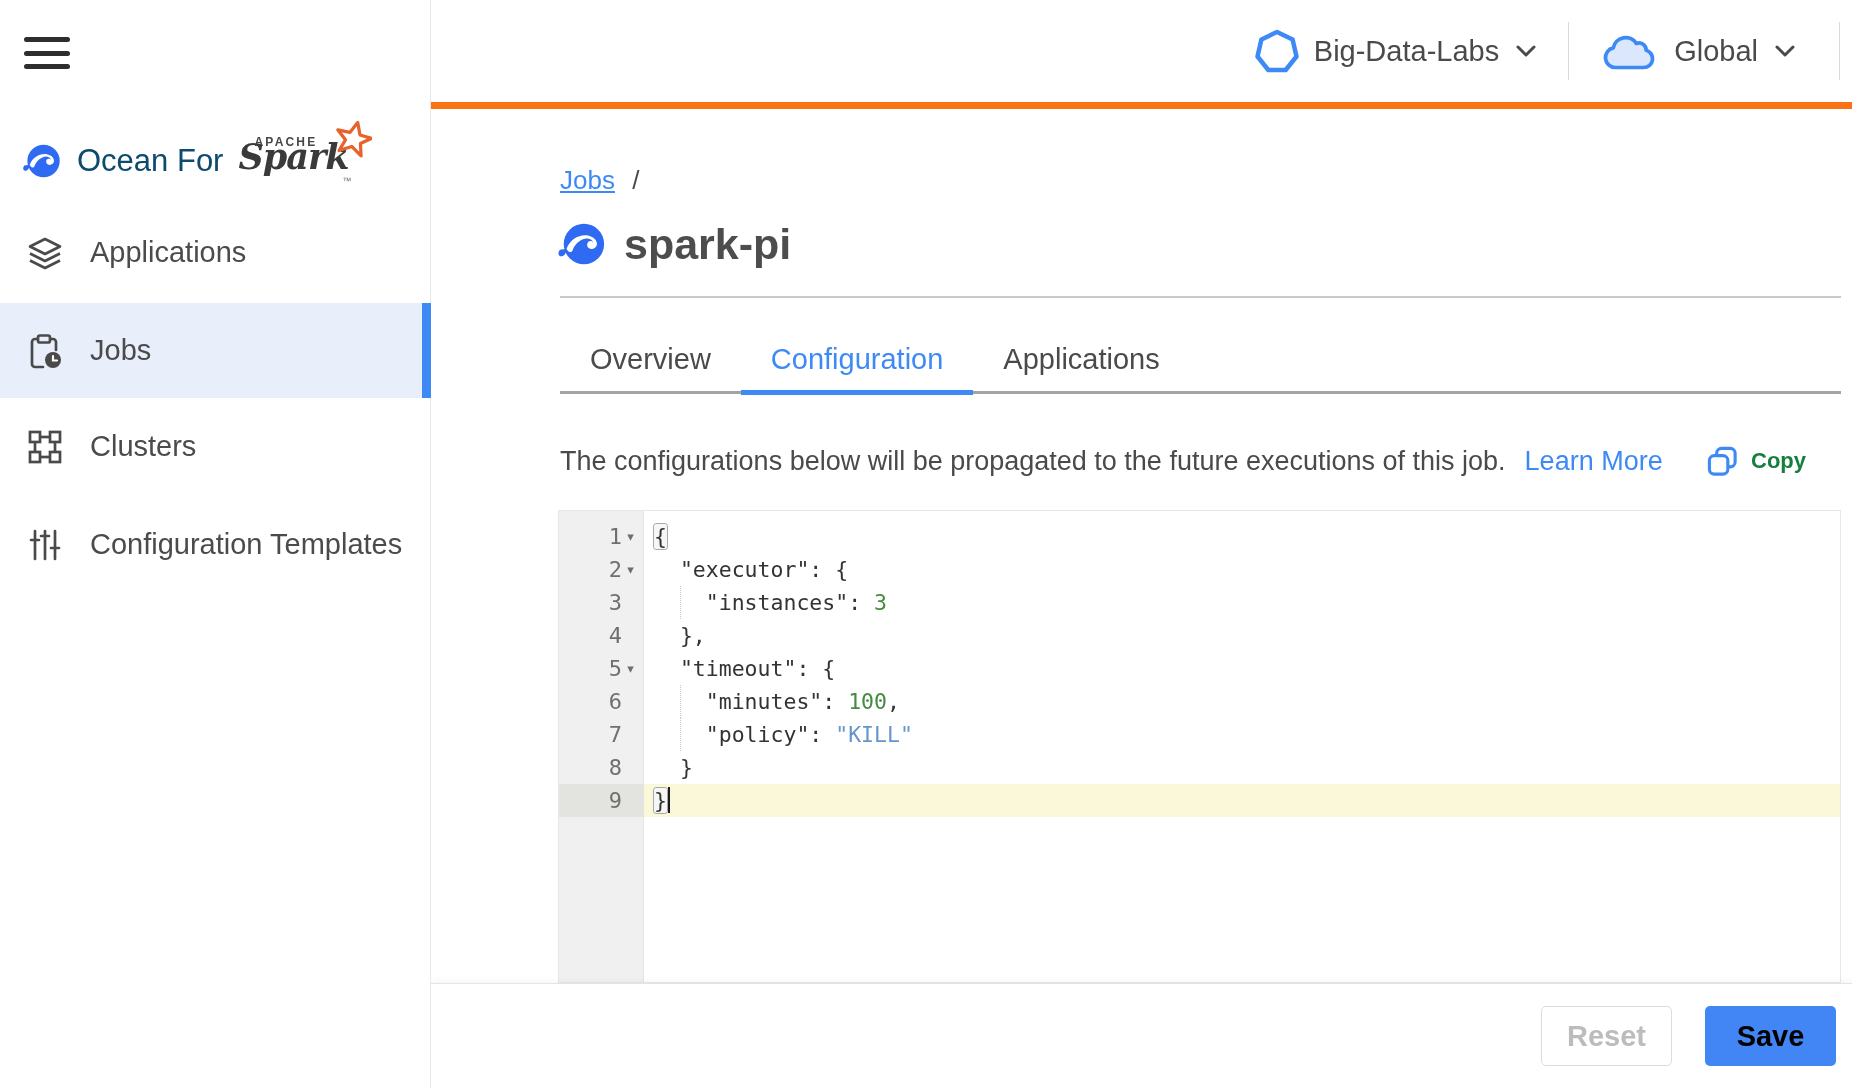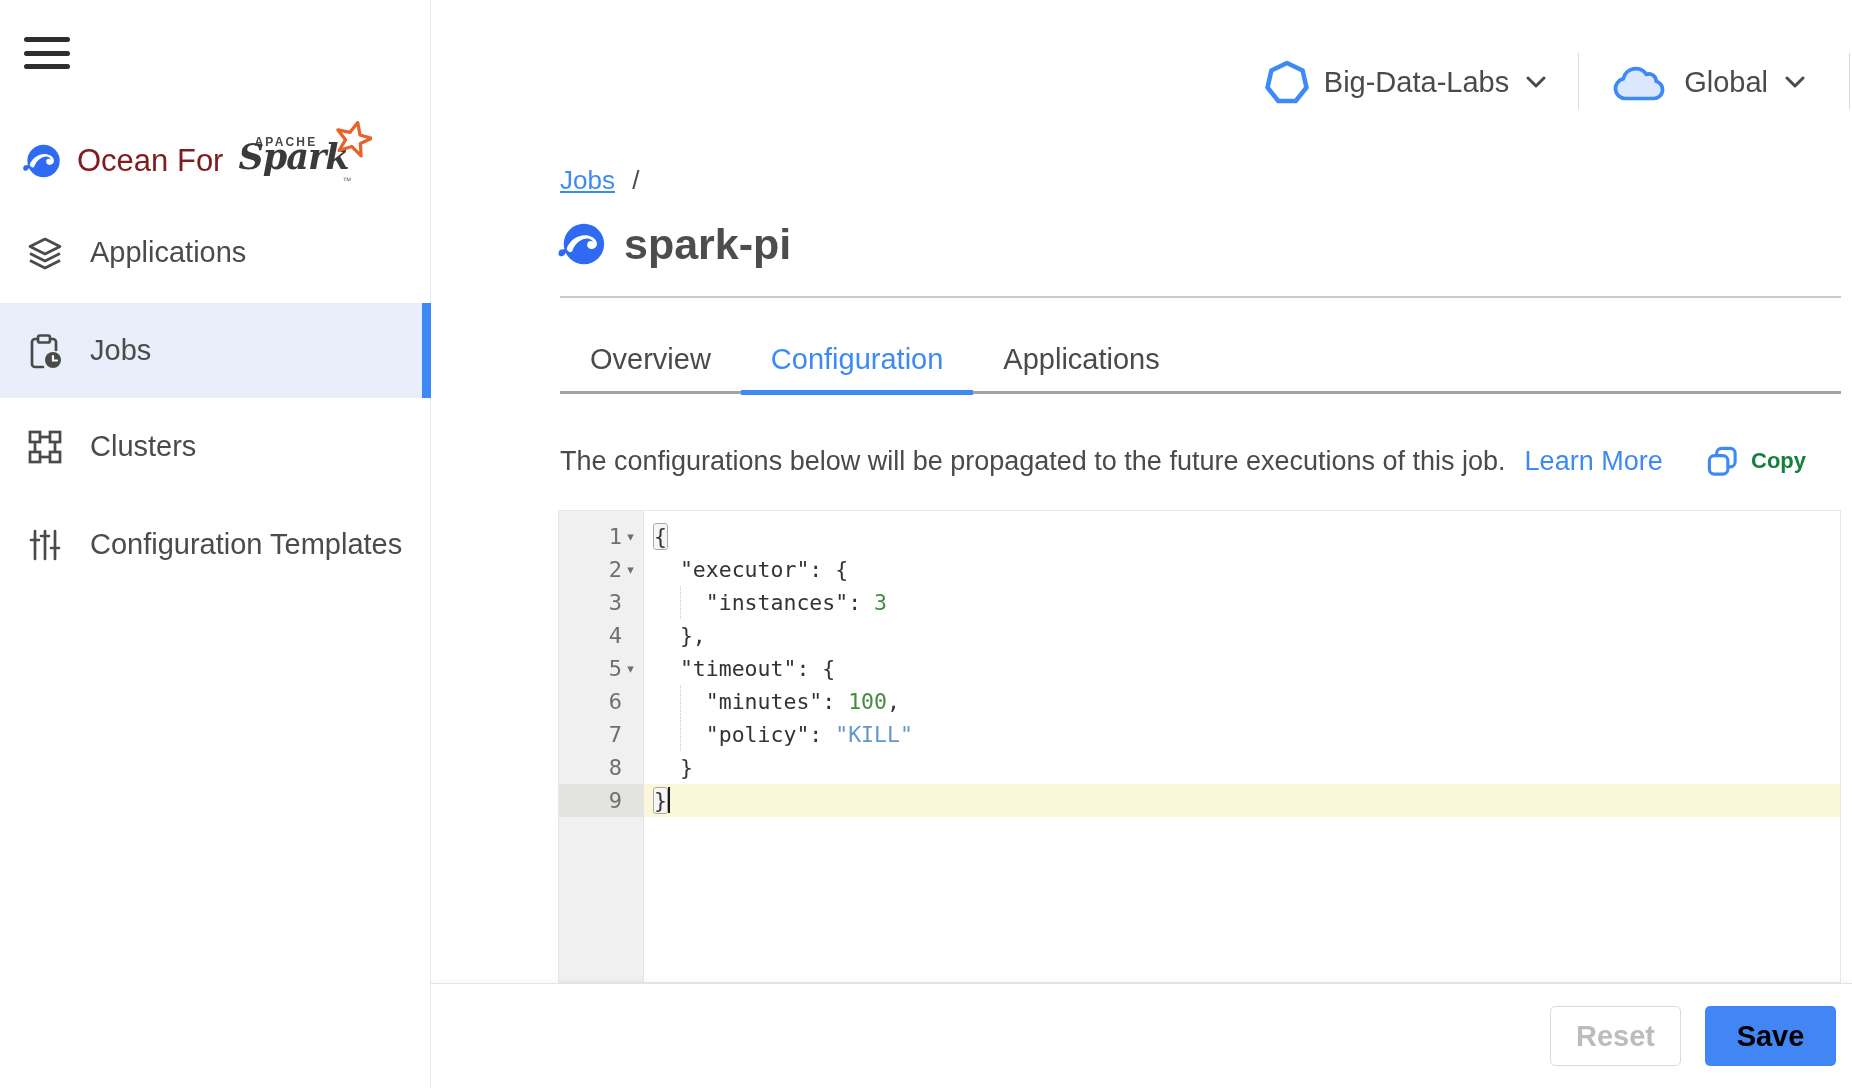--- a/index.html
+++ b/index.html
@@ -14,41 +14,41 @@
                display:flex; flex-direction:column; justify-content:space-between;
                background:none; border:none; cursor:pointer; }
   .hamburger span { display:block; width:46px; height:5px; background:#2e2e2e; border-radius:3px; }
 
   .spot-logo { position:absolute; left:96px; top:14px; display:flex; align-items:flex-start; gap:10px; }
   .spot-text-col { display:flex; flex-direction:column; align-items:flex-end; margin-top:14px; }
   .spot-word { font-size:44px; font-weight:800; color:#131313; letter-spacing:-1px; line-height:42px; }
   .spot-sub  { font-size:15px; font-weight:600; color:#2b2b2b; margin-top:4px; letter-spacing:.3px; }
 
   .product-row { position:absolute; left:22px; top:132px; display:flex; align-items:center; gap:15px; }
-  .product-prefix { font-size:31px; color:#7f1d1d; }
+  .product-prefix { font-size:31px; color:#0c4a6e; }
   .spark-logo { position:relative; height:58px; width:128px; }
   .spark-apache { position:absolute; left:16px; top:3px; font-size:12px; letter-spacing:2.2px;
                   font-weight:700; color:#474747; }
   .spark-script { position:absolute; left:0; top:4px; font-family:"DejaVu Serif", serif;
                   font-style:italic; font-weight:700; font-size:35px; color:#3a3a3a; letter-spacing:-1px; }
   .spark-tm { position:absolute; left:104px; top:44px; font-size:9px; color:#6b6b6b; }
   .spark-star { position:absolute; right:-6px; top:-11px; }
 
   .nav-item { position:absolute; left:0; width:431px; height:95px; display:flex;
               align-items:center; padding-left:26px; gap:26px; cursor:pointer; }
   .nav-item .nav-label { font-size:29px; color:#4b4b4b; }
   .nav-item.selected { background:#e9eefb; }
   .nav-item.selected::after { content:""; position:absolute; right:0; top:0; bottom:0;
                               width:9px; background:#3d8af7; }
   .nav-icon { width:38px; height:38px; flex:none; display:flex; align-items:center; justify-content:center; }
 
   
   .topbar { position:absolute; left:431px; top:0; right:0; height:109px; background:#fff;
-            border-bottom:1px solid #f97316; display:flex; align-items:center;
-            justify-content:flex-end; padding-right:2px;margin-top:28px; }
+            border-bottom:7px solid #f97316; display:flex; align-items:center;
+            justify-content:flex-end; padding-right:12px; }
   .picker { display:flex; align-items:center; gap:15px; cursor:pointer; }
   .picker-label { font-size:29px; color:#4a4a4a; }
   .vdiv { width:1px; height:58px; background:#dadada; margin:0 32px; }
   .vdiv.last { margin:0 0 0 44px; }
   .chev { margin-left:2px; }
 
   
   .main { position:absolute; left:431px; top:109px; right:0; height:874px; background:#fff; }
   .breadcrumb { position:absolute; left:129px; top:56px; font-size:26px; }
   .breadcrumb a { color:#3d8af7; text-decoration:underline; cursor:pointer; }
@@ -93,21 +93,21 @@
   .tok.key { color:#333; }
   .tok.num { color:#458a3f; }
   .tok.str { color:#6596cb; }
   .tok.match { box-shadow:0 0 0 1px #a8a8a8; border-radius:3px; background:#f6f6f6; }
   .cursor { display:inline-block; width:2.5px; height:26px; background:#1a1a1a;
             vertical-align:-5px; margin-left:1px; }
 
   
   .footer { position:absolute; left:431px; top:983px; right:0; bottom:0; background:#fff;
             border-top:1px solid #e4e4e4; box-shadow:0 -3px 6px rgba(0,0,0,.03);
-            display:flex; align-items:center; justify-content:flex-end; gap:24px; padding-right:16px; }
+            display:flex; align-items:center; justify-content:flex-end; gap:33px; padding-right:16px; }
   .btn { height:60px; min-width:131px; border-radius:5px; font-size:29px; font-weight:700;
          font-family:"Liberation Sans", sans-serif; cursor:pointer; padding:0 24px; }
   .btn-reset { background:#fff; border:1px solid #dcdcdc; color:#bcbcbc; }
   .btn-save  { background:#4285f4; border:none; color:#000000; }
 </style>
 </head>
 <body>
 
 <div class="app">
 

